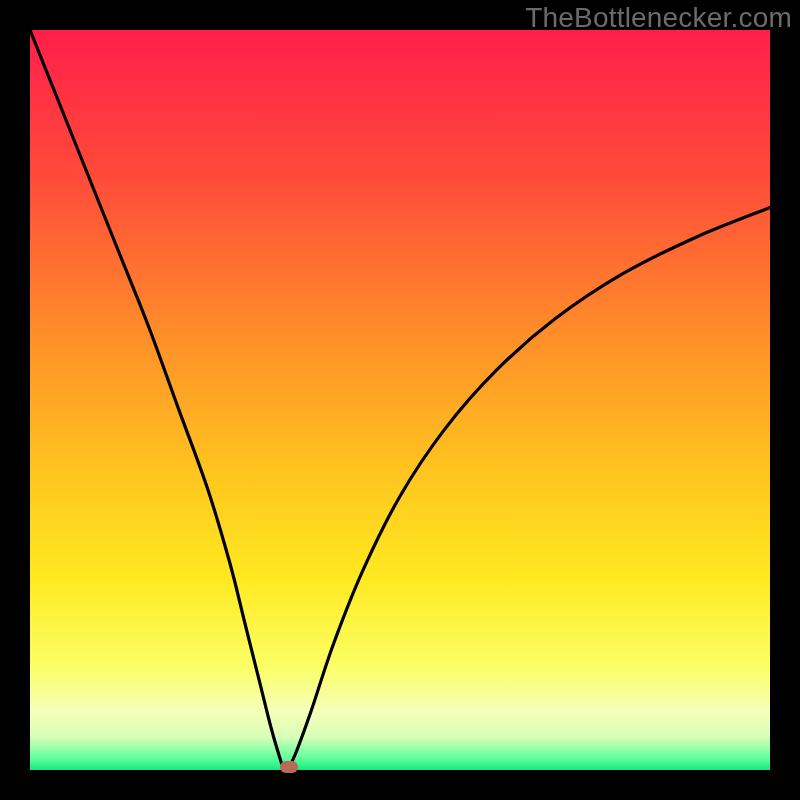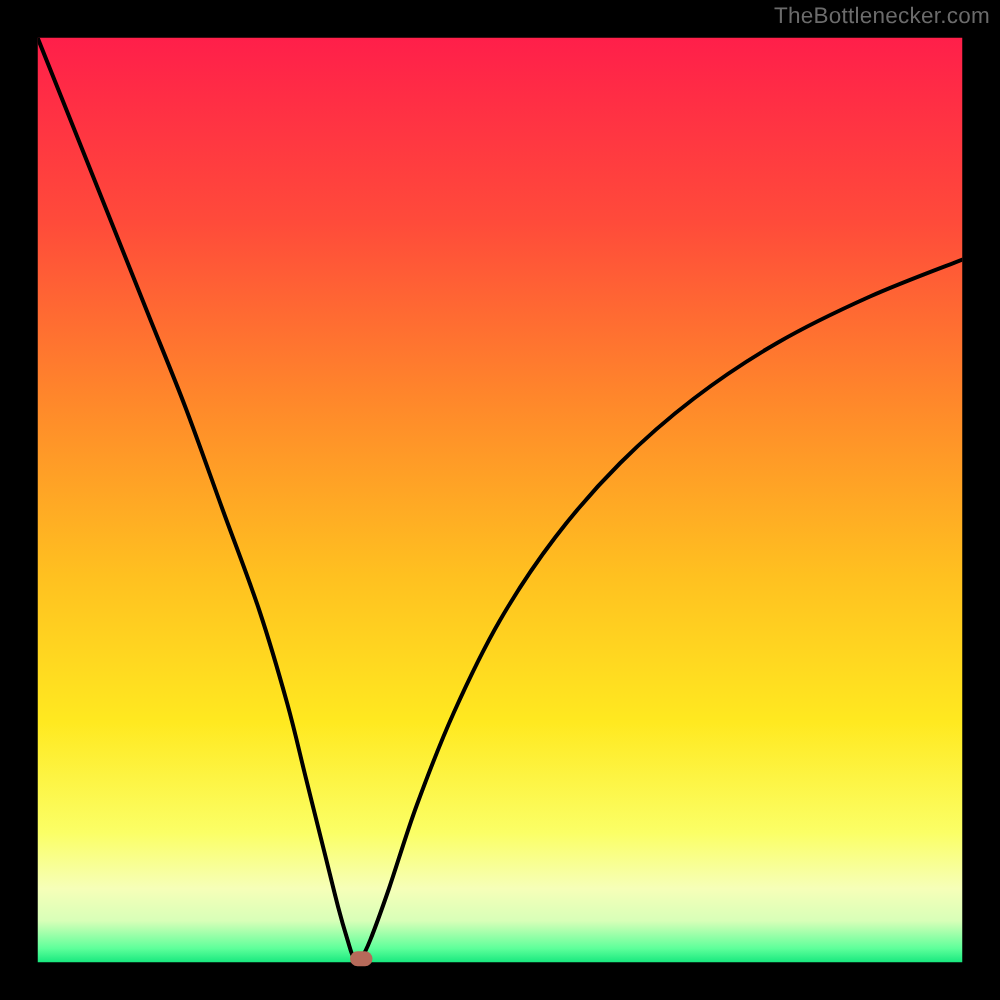--- a/index.html
+++ b/index.html
@@ -30,21 +30,21 @@
     top: 30px;
     width: 740px;
     height: 740px;
     pointer-events: none;
   }
   .watermark {
     position: absolute;
     top: 2px;
     right: 8px;
     color: #6b6b6b;
-    font-size: 18px;
+    font-size: 28px;
     letter-spacing: 0.2px;
     user-select: none;
   }
   .marker {
     position: absolute;
     width: 18px;
     height: 12px;
     border-radius: 6px;
     background: #b76a5a;
     transform: translate(-50%, -50%);

